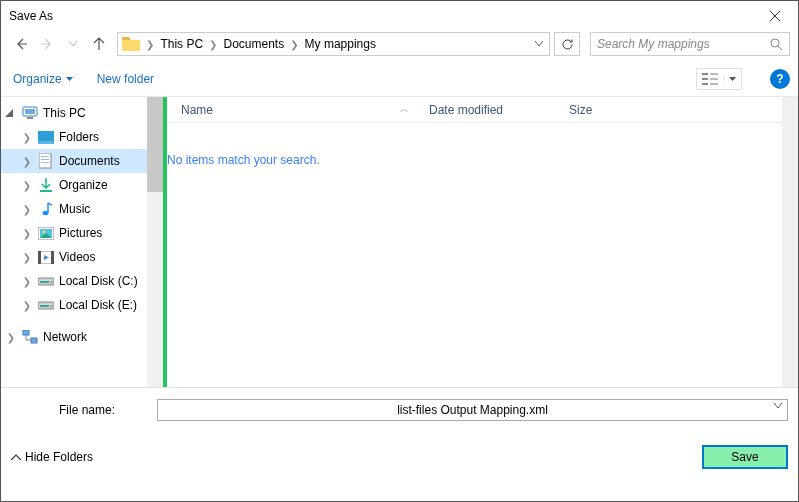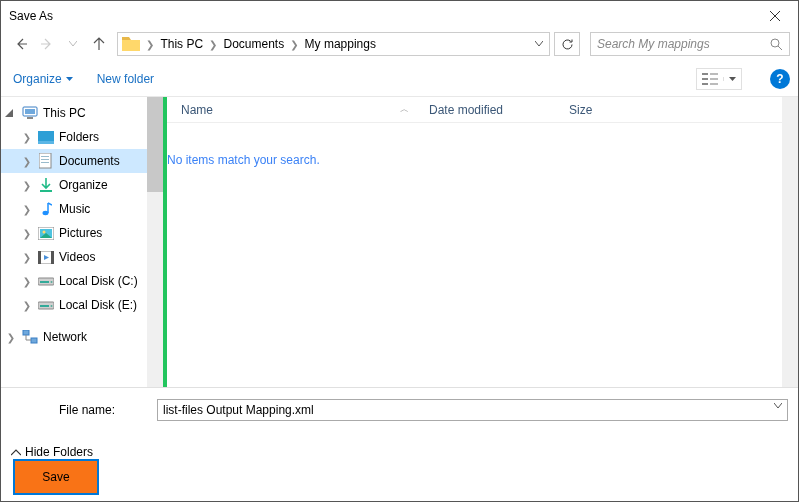--- a/index.html
+++ b/index.html
@@ -43,26 +43,26 @@
 .col-name { width: 248px; }
 .col-date { width: 140px; }
 .col-type { width: 130px; }
 .col-size { width: 70px; }
 .sort-ind { font-size: 9px; color: #999; }
 .empty { text-align: left; color: #3b82f6; margin-top: 30px; }
 .bottom { border-top: 1px solid #e0e0e0; padding: 8px 10px 10px 10px; background: #fff;}
 .formrow { display: flex; align-items: center; margin: 3px 0; gap: 36px; }
 .formrow label { width: 110px; text-align: right; padding-right: 6px; }
 .formrow .field { flex: 1; }
-.textinput { width: 100%; height: 22px; border: 1px solid #aaa; padding: 0 5px; }
+.textinput { width: 100%; height: 22px; border: 1px solid #aaa; padding: 0 5px; text-align: center; }
 .textinput.combo { display: flex; align-items: center; justify-content: space-between; background: #efefef; cursor: pointer; }
-.footerrow { display: flex; align-items: flex-start; margin-top: 24px; flex-direction: column; }
+.footerrow { display: flex; align-items: center; margin-top: 24px; }
 .hidef { display: flex; align-items: center; gap: 4px; cursor: pointer; }
 .footerrow .sp { flex: 1; }
-.btn { width: 86px; height: 36px; border: 1px solid #999; background: #f97316; cursor: pointer; margin-left: 2px; }
+.btn { width: 86px; height: 24px; border: 1px solid #999; background: #86efac; cursor: pointer; margin-left: 2px; }
 .btn.primary { border: 2px solid #0078d7; }
 svg { display: block; }
 </style>
 </head>
 <body>
 
 <div class="titlebar">
   <span class="title">Save As</span>
   <div class="close">
     <svg width="10" height="10" viewBox="0 0 10 10">

